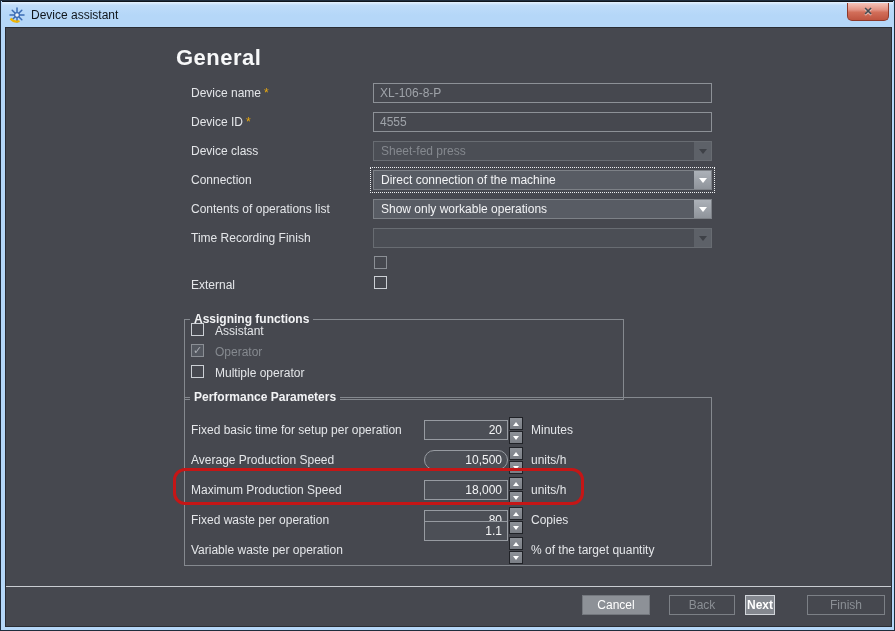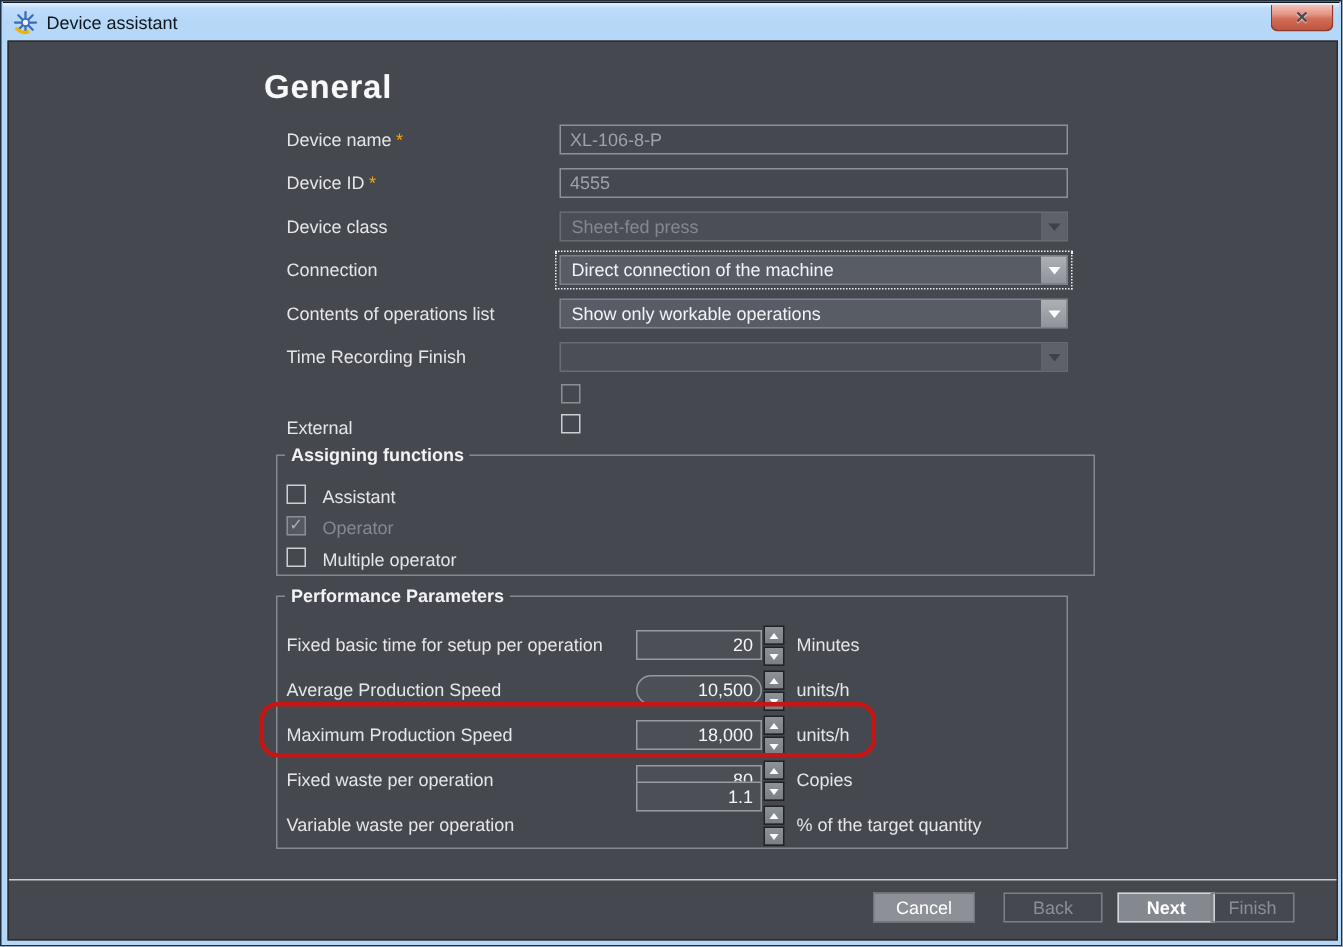--- a/index.html
+++ b/index.html
@@ -175,21 +175,21 @@
     <div class="dbtn">
         <div class="tri-down"></div>
       </div>
   </div>
 
   <div class="chk dim" style="left:373px; top:255px"></div>
 
   <div class="lbl" style="top:277px">External</div>
   <div class="chk" style="left:373px; top:275px"></div>
 
-  <div class="group" style="left:183px; top:302px; width:546px; height:81px">
+  <div class="group" style="left:183px; top:318px; width:440px; height:81px">
     <div class="group-title">Assigning functions</div>
   </div>
   <div class="chk" style="left:190px; top:322px"></div>
   <div class="lbl" style="left:214px; top:323px">Assistant</div>
   <div class="chk checked dim" style="left:190px; top:343px">
     <span class="mark">✓</span>
   </div>
   <div class="lbl" style="left:214px; top:344px; color:#85898f">Operator</div>
   <div class="chk" style="left:190px; top:364px"></div>
   <div class="lbl" style="left:214px; top:365px">Multiple operator</div>
@@ -255,16 +255,16 @@
       </div>
     <div class="sbtn">
         <div class="tri-down-s"></div>
       </div>
   </div>
   <div class="unit" style="top:542px">% of the target quantity</div>
 
   <div class="footer-sep"></div>
   <button class="fbtn solid" style="left:581px; width:68px">Cancel</button>
   <button class="fbtn disabled" style="left:668px; width:66px">Back</button>
-  <button class="fbtn default" style="left:744px; width:65px">Next</button>
-  <button class="fbtn disabled" style="left:806px; width:56px">Finish</button>
+  <button class="fbtn default" style="left:744px; width:30px">Next</button>
+  <button class="fbtn disabled" style="left:806px; width:78px">Finish</button>
 
 </div>
 
 </body></html>

